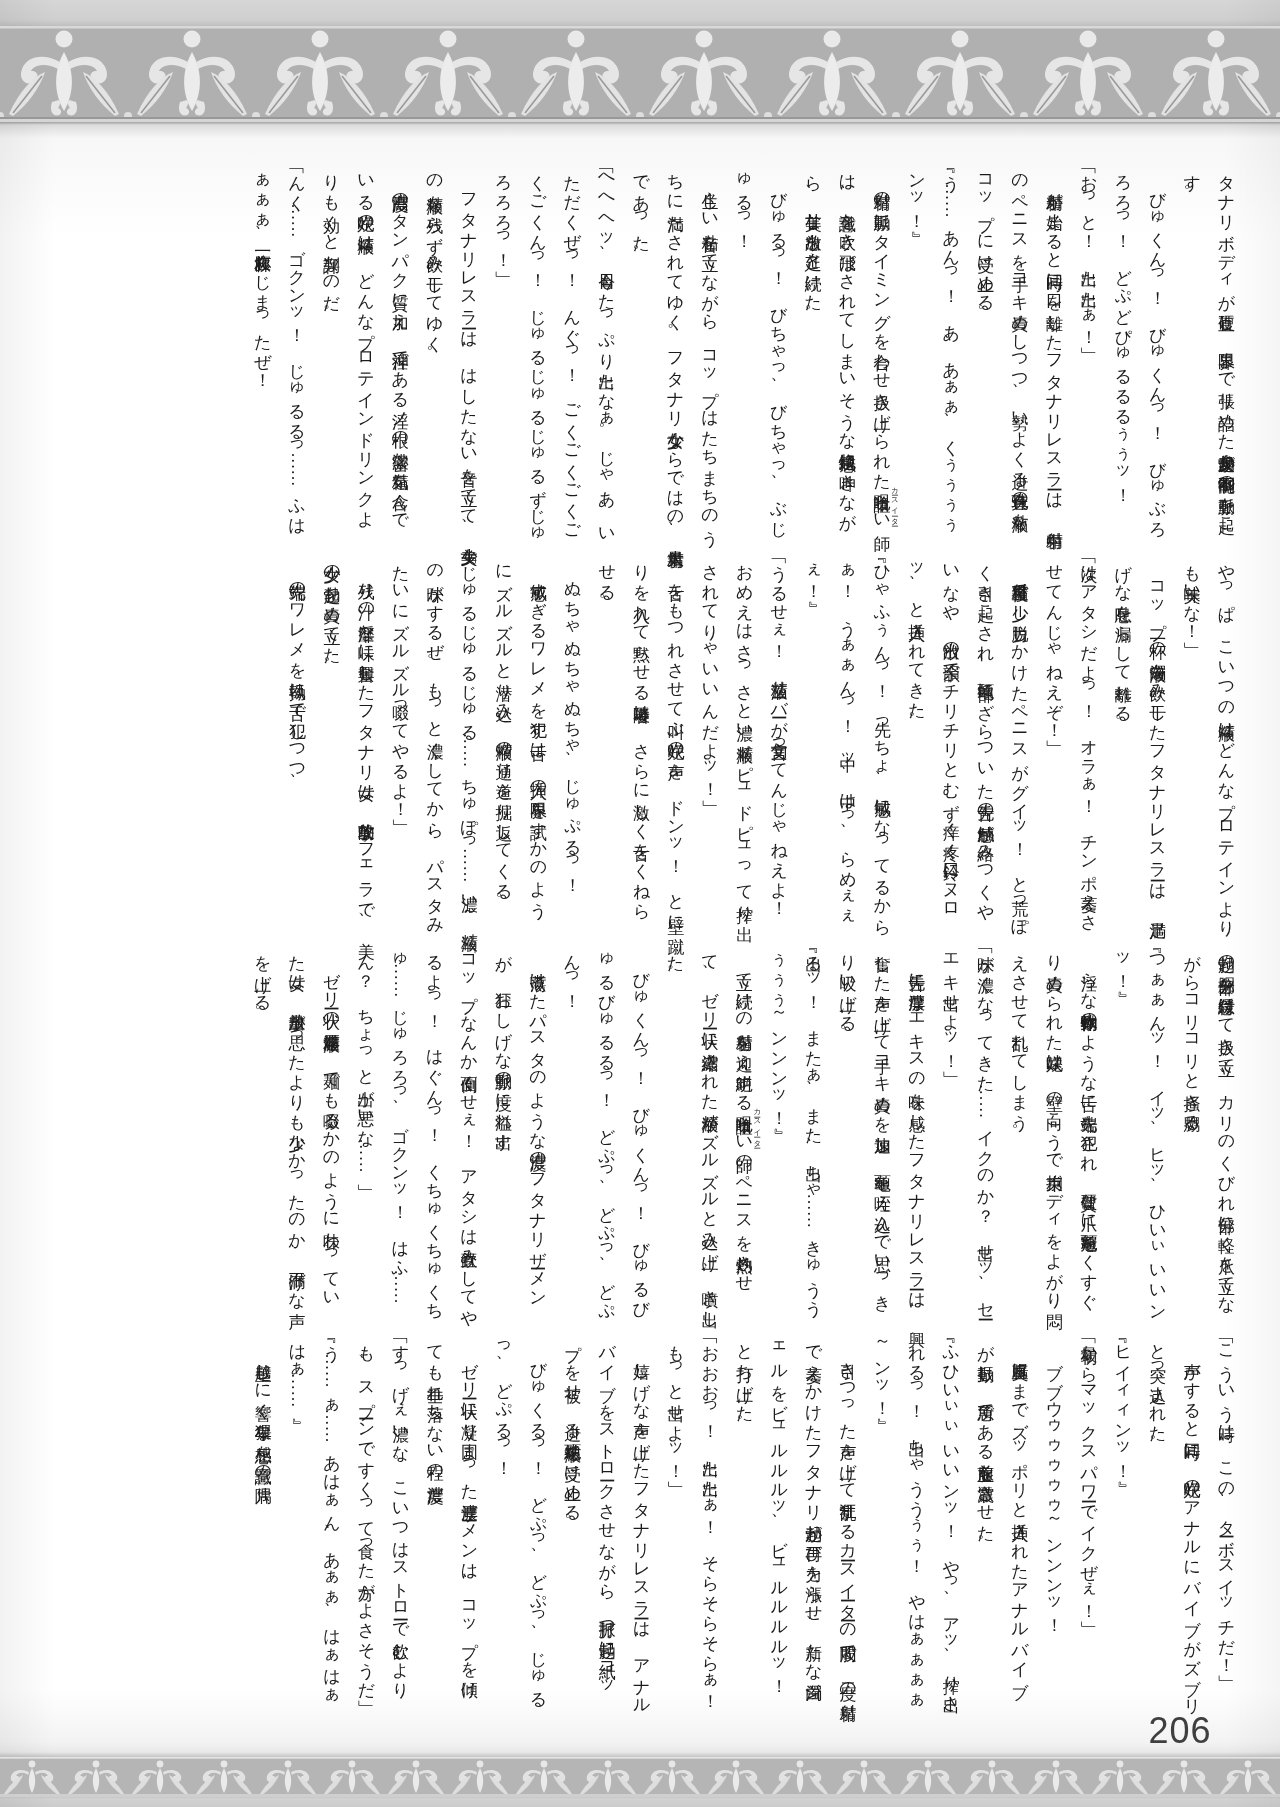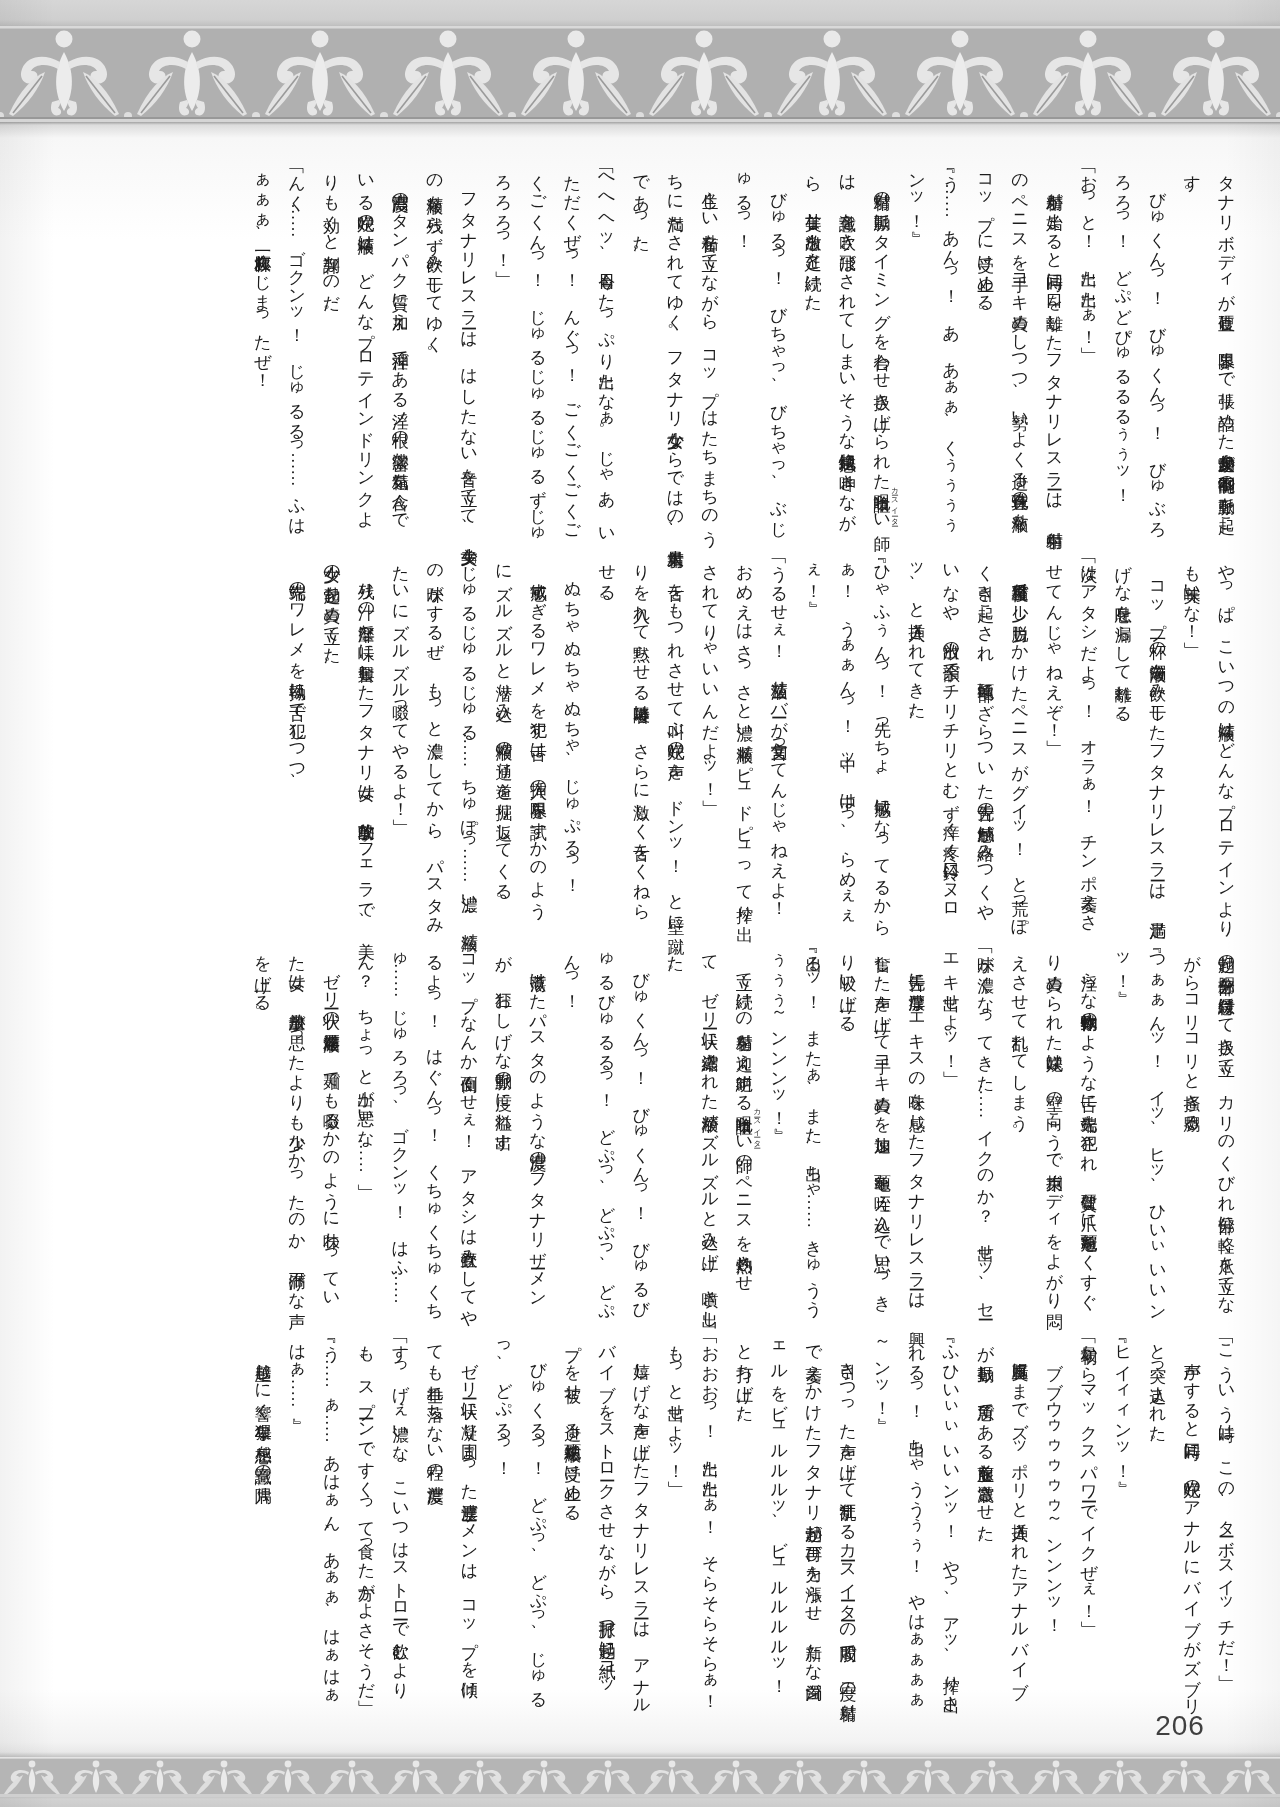--- a/index.html
+++ b/index.html
@@ -25,21 +25,21 @@
   }
   .text-row p{margin:0;padding:0;}
   .text-row ruby rt{font-size:7.5px;letter-spacing:0;color:#1c1c1c;}
   #row-0{top:163px;}
   #row-1{top:553px;}
   #row-2{top:943px;}
   #row-3{top:1333px;}
   .page-number{
     position:absolute;top:1710px;left:1120px;width:120px;text-align:center;
     font-family:"Liberation Sans","DejaVu Sans",sans-serif;
-    font-size:28px;color:#3f3f3f;letter-spacing:1px;
+    font-size:36px;color:#3f3f3f;letter-spacing:1px;
   }
 </style>
 </head>
 <body>
 
 <div class="page">
 
   <svg class="ornament top" viewBox="0 0 1280 96" preserveAspectRatio="none" xmlns="http://www.w3.org/2000/svg">
     <defs>
       <pattern id="pat-top" width="128" height="96" patternUnits="userSpaceOnUse">

